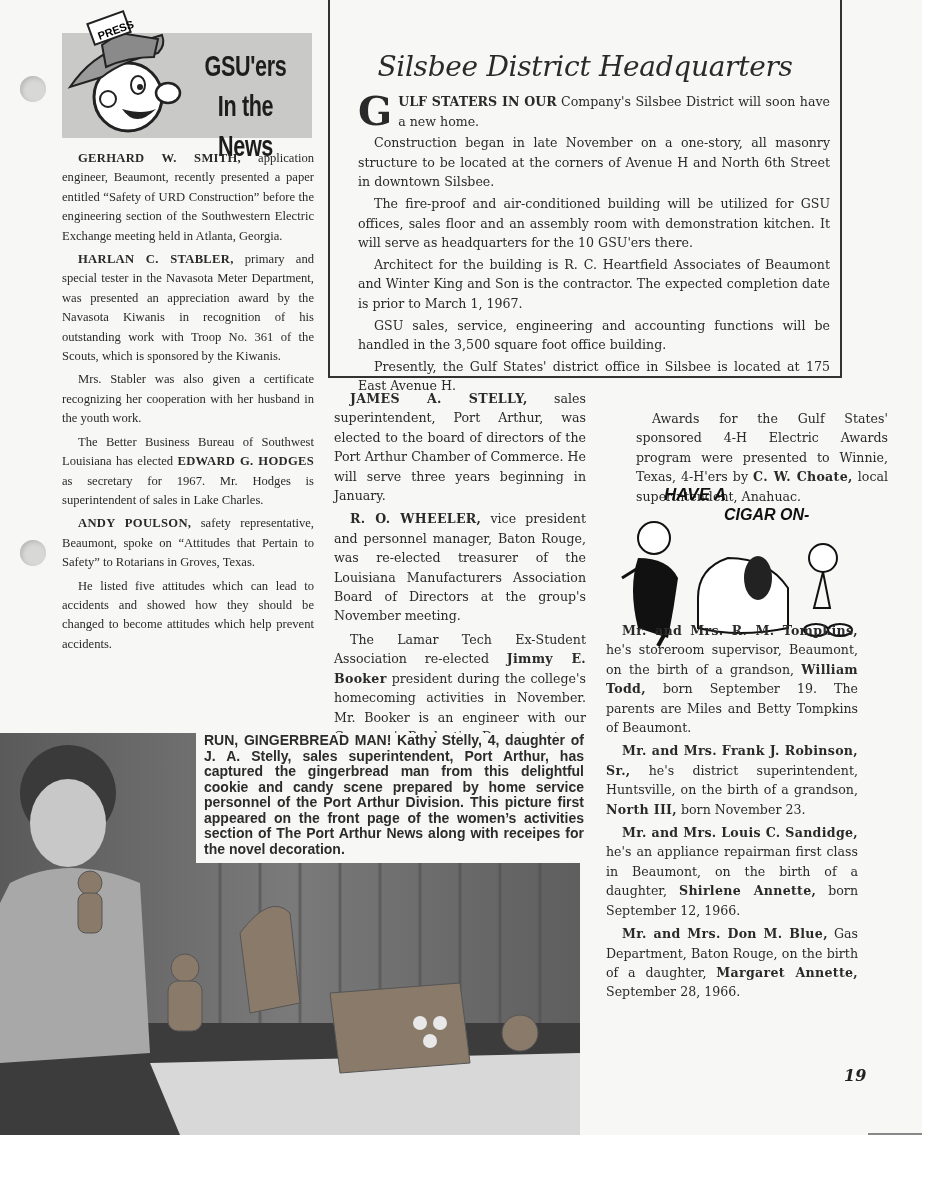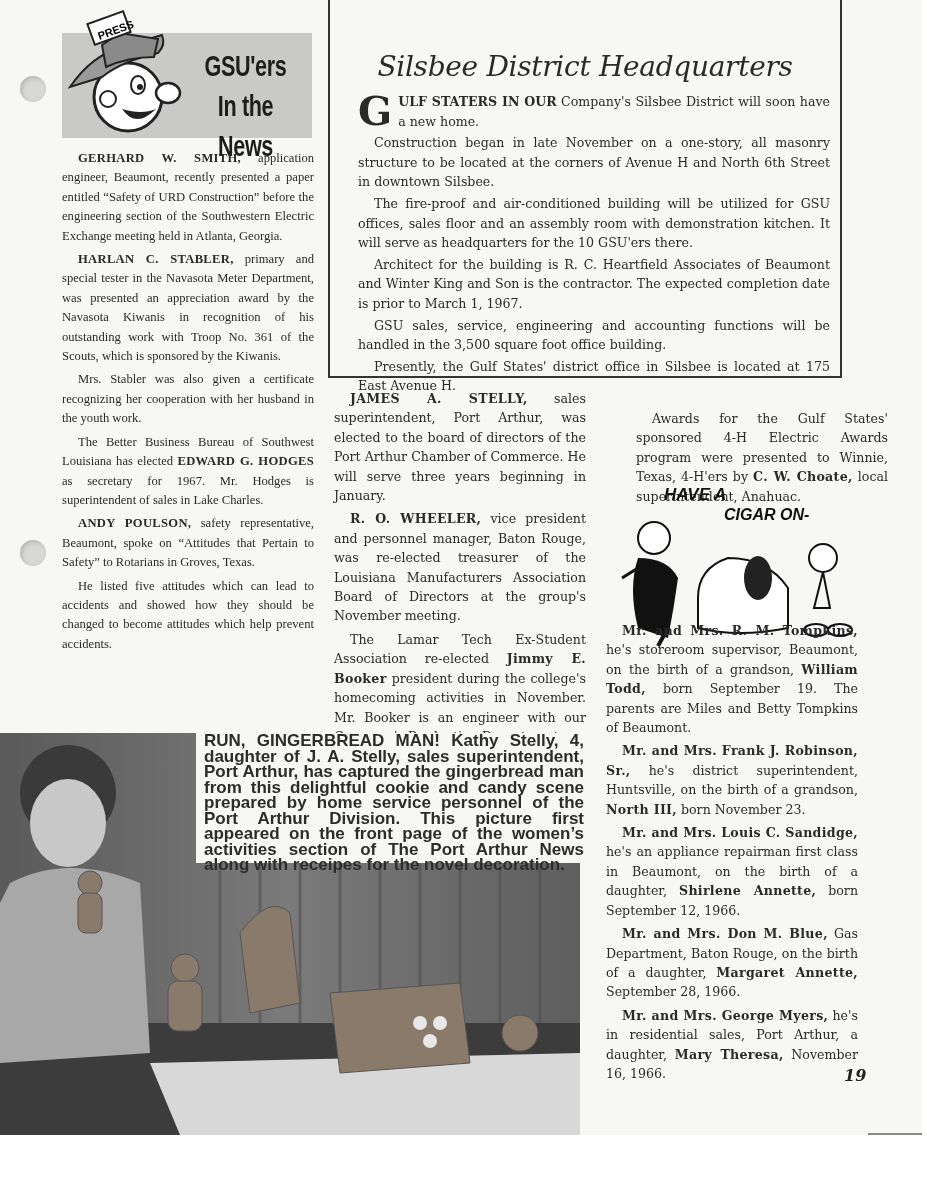--- a/index.html
+++ b/index.html
@@ -25,21 +25,21 @@
               font-style:italic; font-size:28px; color:#2a2a2a; letter-spacing:-0.3px; }
   .box .body { position:absolute; left:28px; top:94px; width:472px; font-size:12.6px; line-height:19.6px; text-align:justify; }
   .box .body p { margin:0 0 2px 0; text-indent:16px; }
   .dropcap { float:left; font-size:40px; line-height:34px; font-weight:bold; margin:2px 6px 0 0; }
   .box .body p.first { text-indent:0; }
 
   
   .photo { position:absolute; left:0; top:733px; width:580px; height:402px; background:#6e6e6e; overflow:hidden; }
   .caption { position:absolute; left:196px; top:733px; width:394px; height:130px; background:#f7f7f5; }
   .caption-text { position:absolute; left:8px; top:0px; width:380px; font-family:"Liberation Sans", sans-serif;
-                  font-weight:bold; font-size:17px; line-height:15.5px; color:#2c2c2c; text-align:justify; }
+                  font-weight:bold; font-size:14px; line-height:15.5px; color:#2c2c2c; text-align:justify; }
 
   .cartoon { position:absolute; left:618px; top:478px; width:240px; height:170px; }
   .page-num { position:absolute; left:844px; top:1066px; font-weight:bold; font-style:italic; font-size:16px; color:#222; }
   .bottom-line { position:absolute; left:868px; top:1133px; width:54px; height:2px; background:#888; }
 </style>
 </head>
 <body>
 
 <div class="page-bg"></div>
 <div class="hole" style="top:76px"></div>
@@ -107,21 +107,20 @@
   <path d="M205 94 L196 130 L212 130 Z" fill="none" stroke="#111" stroke-width="2"></path>
   <ellipse cx="198" cy="152" rx="12" ry="6" fill="#fff" stroke="#111" stroke-width="2"></ellipse>
   <ellipse cx="222" cy="152" rx="12" ry="6" fill="#fff" stroke="#111" stroke-width="2"></ellipse>
 </svg>
 
 <div class="col" id="births-col" style="left:606px; top:621px; width:252px;">
     <p><b>Mr. and Mrs. R. M. Tompkins,</b><span> he's storeroom supervisor, Beaumont, on the birth of a grandson, </span><b>William Todd,</b><span> born September 19. The parents are Miles and Betty Tompkins of Beaumont.</span></p>
     <p><b>Mr. and Mrs. Frank J. Robinson, Sr.,</b><span> he's district superintendent, Huntsville, on the birth of a grandson, </span><b>North III,</b><span> born November 23.</span></p>
     <p><b>Mr. and Mrs. Louis C. Sandidge,</b><span> he's an appliance repairman first class in Beaumont, on the birth of a daughter, </span><b>Shirlene Annette,</b><span> born September 12, 1966.</span></p>
     <p><b>Mr. and Mrs. Don M. Blue,</b><span> Gas Department, Baton Rouge, on the birth of a daughter, </span><b>Margaret Annette,</b><span> September 28, 1966.</span></p>
-    <p><b>Mr. and Mrs. George Myers,</b><span> he's in residential sales, Port Arthur, a daughter, </span><b>Mary Theresa,</b><span> November 16, 1966.</span></p>
   </div>
 
 <div class="photo">
   <svg width="580" height="402" viewBox="0 0 580 402">
     <defs>
       <linearGradient id="curtain" x1="0" x2="1">
         <stop offset="0" stop-color="#5a5a5a"></stop>
           <stop offset="0.5" stop-color="#7a7a7a"></stop>
           <stop offset="1" stop-color="#5e5e5e"></stop>
       </linearGradient>

